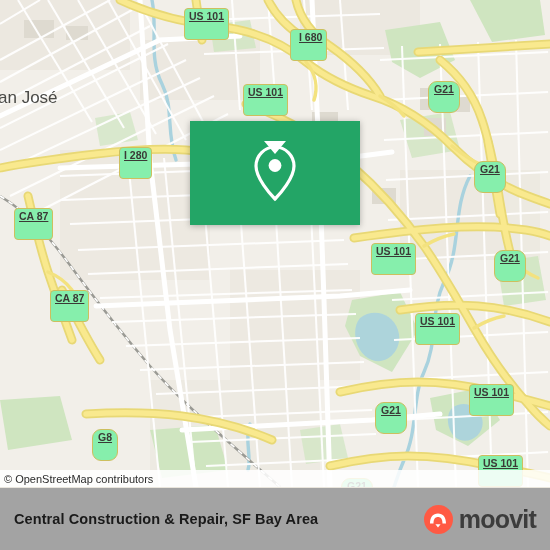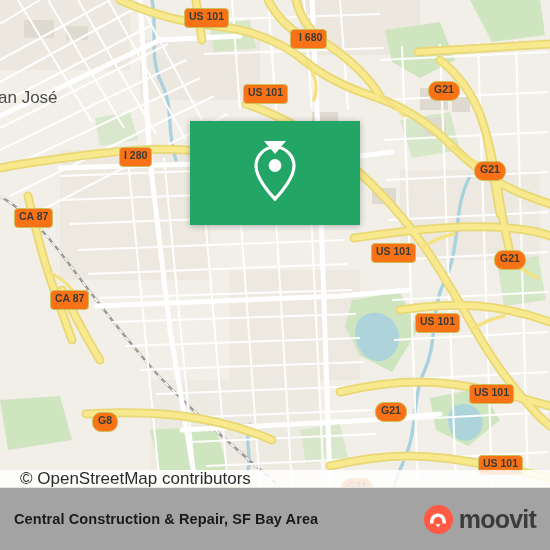--- a/index.html
+++ b/index.html
@@ -25,24 +25,24 @@
     overflow: hidden;
   }
   #map svg { display: block; }
 
   
   #attrib {
     position: absolute;
     left: 0; top: 470px;
     width: 550px; height: 32px;
     background: rgba(255,255,255,0.85);
-    font-size: 17px;
+    font-size: 11px;
     color: #2b2b2b;
     line-height: 18px;
-    padding-left: 20px;
+    padding-left: 4px;
     white-space: nowrap;
   }
 
   
   #bottombar {
     position: absolute;
     left: 0; top: 488px;
     width: 550px; height: 62px;
     background: #a3a3a3;
     display: flex;
@@ -106,31 +106,32 @@
     margin-left: -11px;
     width: 22px; height: 13px;
     background: #ffffff;
     clip-path: polygon(0 0, 100% 0, 50% 100%);
   }
   .pin-glyph { display:block; }
 
   
   .shield {
     position: absolute;
-    background: #f97316;
+    background: #86efac;
     border: 1px solid #cdbf5e;
     border-radius: 4px;
     color: #3a3a36;
     font-size: 10.5px;
     font-weight: bold;
     line-height: 14px;
-    height: 20px;
+    height: 32px;
     padding: 0 4px;
     white-space: nowrap;
     text-align: center;
+    text-decoration: underline;
   }
   .shield.round {
     border-radius: 9px;
     padding: 0 5px;
     margin-top: 17px;
   }
   .city-label {
     position: absolute;
     font-size: 17px;
     color: #4a4a47;
@@ -334,21 +335,21 @@
     <div class="shield" style="left:243px; top:84px;">US 101</div>
     <div class="shield round" style="left:474px; top:144px;">G21</div>
     <div class="shield" style="left:119px; top:147px;">I 280</div>
     <div class="shield" style="left:14px; top:208px;">CA 87</div>
     <div class="shield" style="left:371px; top:243px;">US 101</div>
     <div class="shield round" style="left:494px; top:233px;">G21</div>
     <div class="shield" style="left:50px; top:290px;">CA 87</div>
     <div class="shield" style="left:415px; top:313px;">US 101</div>
     <div class="shield round" style="left:375px; top:385px;">G21</div>
     <div class="shield" style="left:469px; top:384px;">US 101</div>
-    <div class="shield round" style="left:92px; top:395px;">G8</div>
+    <div class="shield round" style="left:92px; top:412px;">G8</div>
     <div class="shield round" style="left:341px; top:461px;">G21</div>
     <div class="shield" style="left:478px; top:455px;">US 101</div>
 
     <div id="callout">
       <div id="callout-top">
         <span>
           <svg class="pin-glyph" width="46" height="58" viewBox="0 0 46 58" xmlns="http://www.w3.org/2000/svg">
             <path d="M23 3 C12.5 3 4 11.5 4 22 C4 34 18 50 23 55 C28 50 42 34 42 22 C42 11.5 33.5 3 23 3 Z" fill="none" stroke="#ffffff" stroke-width="3.2"></path>
             <circle cx="23" cy="21.5" r="6.4" fill="#ffffff"></circle>
           </svg>

